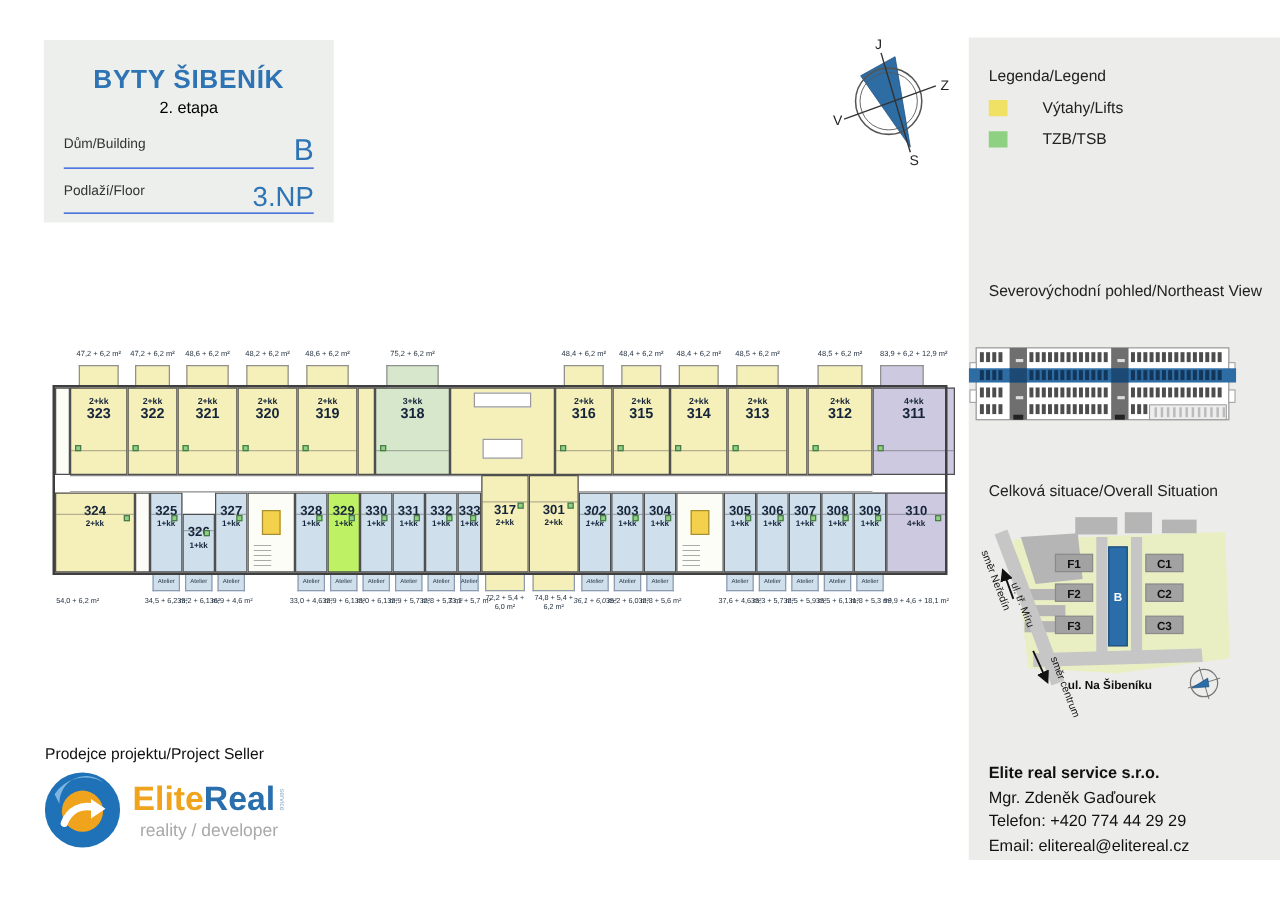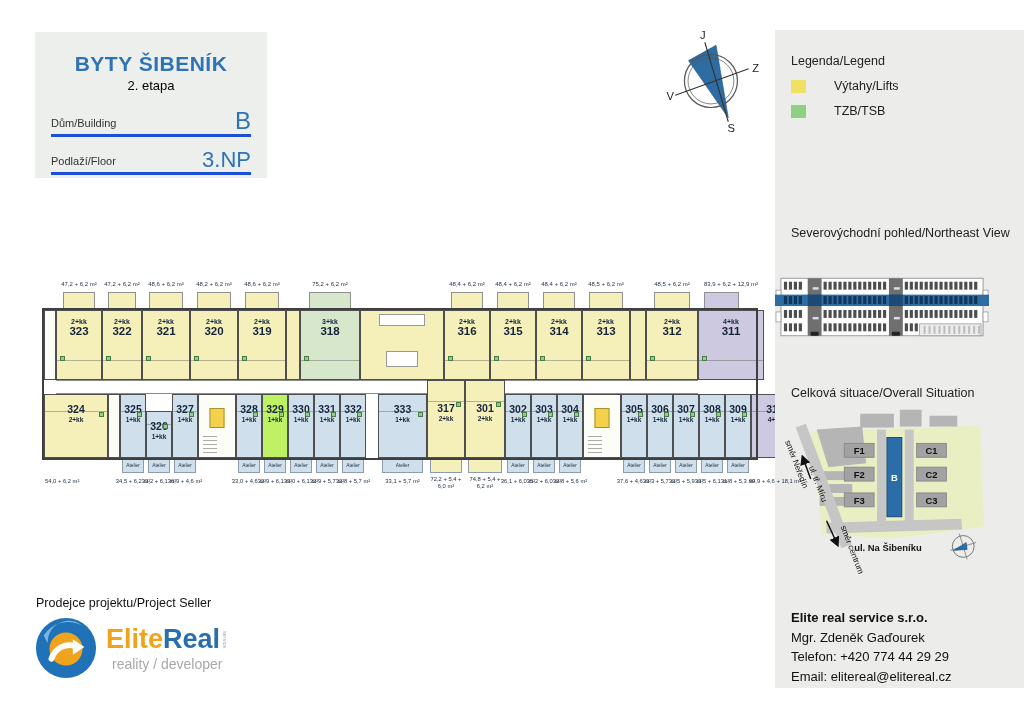--- a/index.html
+++ b/index.html
@@ -6,22 +6,22 @@
   html,body { background:#fff; }
   .page { position:relative; width:1024px; height:724px; background:#ffffff;
           font-family:"Liberation Sans", sans-serif; overflow:hidden; }
 
   
   .header-card { position:absolute; left:35px; top:32px; width:232px; height:146px;
                  background:#edefec; padding:12px 16px; }
   .hc-title { text-align:center; font-size:21px; font-weight:bold; color:#2e74b5;
               letter-spacing:.5px; margin-top:8px; }
   .hc-sub { text-align:center; font-size:13px; color:#000000; margin-top:2px; }
-  .hc-row { display:flex; justify-content:space-between; align-items:flex-end;
-            border-bottom:3px solid #1d4ed8; margin-top:12px; padding-bottom:1px; }
+  .hc-row { display:flex; justify-content:space-between; 
+            border-bottom:1px solid #1d4ed8; margin-top:12px; padding-bottom:1px; }
   .hc-row.first { margin-top:16px; }
   .hc-label { font-size:11px; color:#333; padding-bottom:4px; }
   .hc-value { font-size:22px; color:#2e74b5; line-height:1; }
   .hc-value-b { font-size:24px; }
 
   
   .compass { position:absolute; left:663px; top:28px; width:102px; height:106px; }
   .compass text { font-size:11px; fill:#222; }
 
   
@@ -304,21 +304,21 @@
           <div class="area-bot">32,9 + 5,7 m²</div>
         </div>
         <div class="u u-bot" style="width: 26px; background: rgb(207, 224, 236);">
           <div class="unum">332</div>
           <div class="utype">1+kk</div>
           <div class="iline"></div>
           <div class="tzb" style="background: rgb(143, 209, 130);"></div>
           <div class="atab" style="background: rgb(207, 224, 236);">Atelier</div>
           <div class="area-bot">32,8 + 5,7 m²</div>
         </div>
-        <div class="u u-bot" style="width: 49px; background: rgb(207, 224, 236); margin-left: 12px;">
+        <div class="u u-bot" style="width: 19px; background: rgb(207, 224, 236);">
           <div class="unum">333</div>
           <div class="utype">1+kk</div>
           <div class="iline"></div>
           <div class="tzb" style="background: rgb(143, 209, 130);"></div>
           <div class="atab" style="background: rgb(207, 224, 236);">Atelier</div>
           <div class="area-bot">33,1 + 5,7 m²</div>
         </div>
         <div class="u u-bot tall" style="width: 38px; background: rgb(245, 240, 185);">
           <div class="unum">317</div>
           <div class="utype">2+kk</div>
@@ -334,21 +334,21 @@
           <div class="unum">301</div>
           <div class="utype">2+kk</div>
           <div class="iline"></div>
           <div class="tzb" style="background: rgb(143, 209, 130);"></div>
           <div class="atab" style="background: rgb(245, 240, 185);"></div>
           <div class="area-bot two">
             <div>74,8 + 5,4 +</div>
             <div>6,2 m²</div>
           </div>
         </div>
-        <div class="u u-bot" style="width: 26px; background: rgb(207, 224, 236);">
+        <div class="u u-bot" style="width: 26px; background: rgb(207, 224, 236); font-style: italic;">
           <div class="unum">302</div>
           <div class="utype">1+kk</div>
           <div class="iline"></div>
           <div class="tzb" style="background: rgb(143, 209, 130);"></div>
           <div class="atab" style="background: rgb(207, 224, 236);">Atelier</div>
           <div class="area-bot">36,1 + 6,0 m²</div>
         </div>
         <div class="u u-bot" style="width: 26px; background: rgb(207, 224, 236);">
           <div class="unum">303</div>
           <div class="utype">1+kk</div>

